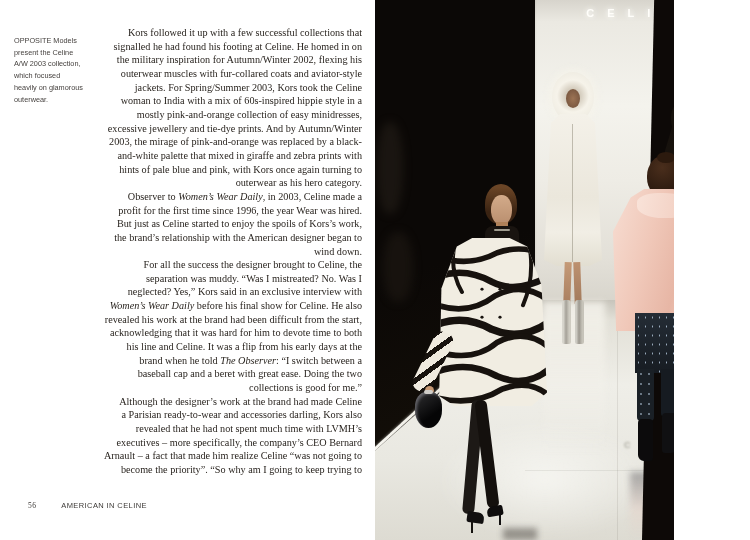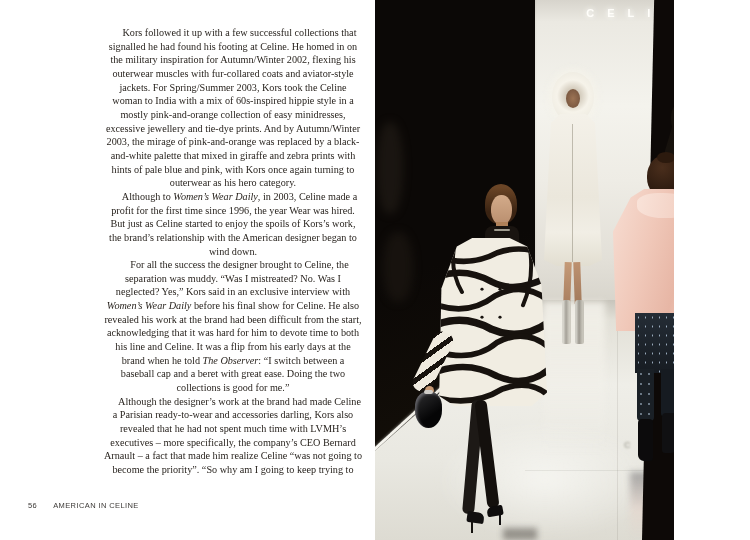--- a/index.html
+++ b/index.html
@@ -4,25 +4,25 @@
 <style>
   html,body{margin:0;padding:0;background:#e8e8e8;}
   .spread{position:relative;width:750px;height:540px;background:#ffffff;overflow:hidden;
           font-family:"Liberation Serif",serif;}
 
   
   .margin-note{position:absolute;left:14px;top:35px;width:70px;
     font:7.3px/11.7px "Liberation Sans",sans-serif;color:#474340;}
   .body-text{position:absolute;left:104px;top:26px;width:258px;}
   .body-text p{margin:0;text-indent:13px;
-    font:10.2px/13.65px "Liberation Serif",serif;color:#29241f;text-align:center;}
+    font:10.2px/13.65px "Liberation Serif",serif;color:#29241f;text-align:right;}
   .body-text p i{font-style:italic;}
   .footer{position:absolute;left:28px;top:501px;
     font:7.5px "Liberation Sans",sans-serif;color:#3c3936;letter-spacing:.4px;}
-  .footer .pgnum{margin-right:16px;}
+  .footer .pgnum{margin-right:25px;font-family:Liberation Serif, serif;}
 
   
   .photo{position:absolute;left:375px;top:0;width:299px;height:540px;overflow:hidden;
     background:linear-gradient(180deg,#0c0806 0%,#110c09 60%,#0c0907 100%);}
   .photo *{position:absolute;}
 
   .panel{left:152px;top:0;width:208px;height:312px;
     background:
       linear-gradient(90deg,rgba(110,104,95,.5) 0,rgba(110,104,95,0) 10px,rgba(110,104,95,0) 192px,rgba(90,85,78,.55) 208px),
       linear-gradient(180deg,#d7d4cc 0%,#ebe9e2 7%,#f4f3ed 34%,#eeece5 58%,#e2dfd7 84%,#d5d2c9 100%);}
@@ -144,24 +144,25 @@
   .z-heelL{left:52px;top:330px;width:17px;height:11px;background:#121010;border-radius:2px 6px 2px 2px;transform:rotate(8deg);}
   .z-heelR{left:72px;top:324px;width:16px;height:10px;background:#0e0c0c;border-radius:6px 2px 2px 2px;transform:rotate(-10deg);}
   .z-spikeL{left:56px;top:340px;width:2px;height:11px;background:#15120f;}
   .z-spikeR{left:84px;top:333px;width:2px;height:10px;background:#121010;}
 </style>
 </head>
 <body>
 
 <div class="spread">
 
+  <div class="margin-note">OPPOSITE Models present the Celine A/W 2003 collection, which focused heavily on glamorous outerwear.</div>
 
   <div class="body-text">
     <p><span>Kors followed it up with a few successful collections that signalled he had found his footing at Celine. He homed in on the military inspiration for Autumn/Winter 2002, flexing his outerwear muscles with fur-collared coats and aviator-style jackets. For Spring/Summer 2003, Kors took the Celine woman to India with a mix of 60s-inspired hippie style in a mostly pink-and-orange collection of easy minidresses, excessive jewellery and tie-dye prints. And by Autumn/Winter 2003, the mirage of pink-and-orange was replaced by a black-and-white palette that mixed in giraffe and zebra prints with hints of pale blue and pink, with Kors once again turning to outerwear as his hero category.</span></p>
-    <p><span>Although to </span><i>Women’s Wear Daily</i><span>, in 2003, Celine made a profit for the first time since 1996, the year Wear was hired. But just as Celine started to enjoy the spoils of Kors’s work, the brand’s relationship with the American designer began to wind down.</span></p>
+    <p><span>Observer to </span><i>Women’s Wear Daily</i><span>, in 2003, Celine made a profit for the first time since 1996, the year Wear was hired. But just as Celine started to enjoy the spoils of Kors’s work, the brand’s relationship with the American designer began to wind down.</span></p>
     <p><span>For all the success the designer brought to Celine, the separation was muddy. “Was I mistreated? No. Was I neglected? Yes,” Kors said in an exclusive interview with </span><i>Women’s Wear Daily</i><span> before his final show for Celine. He also revealed his work at the brand had been difficult from the start, acknowledging that it was hard for him to devote time to both his line and Celine. It was a flip from his early days at the brand when he told </span><i>The Observer</i><span>: “I switch between a baseball cap and a beret with great ease. Doing the two collections is good for me.”</span></p>
     <p><span>Although the designer’s work at the brand had made Celine a Parisian ready-to-wear and accessories darling, Kors also revealed that he had not spent much time with LVMH’s executives – more specifically, the company’s CEO Bernard Arnault – a fact that made him realize Celine “was not going to become the priority”. “So why am I going to keep trying to</span></p>
   </div>
 
   <div class="footer">
     <span class="pgnum">56</span><span>AMERICAN IN CELINE</span>
   </div>
 
   <div class="photo">
     <div class="panel"></div>

